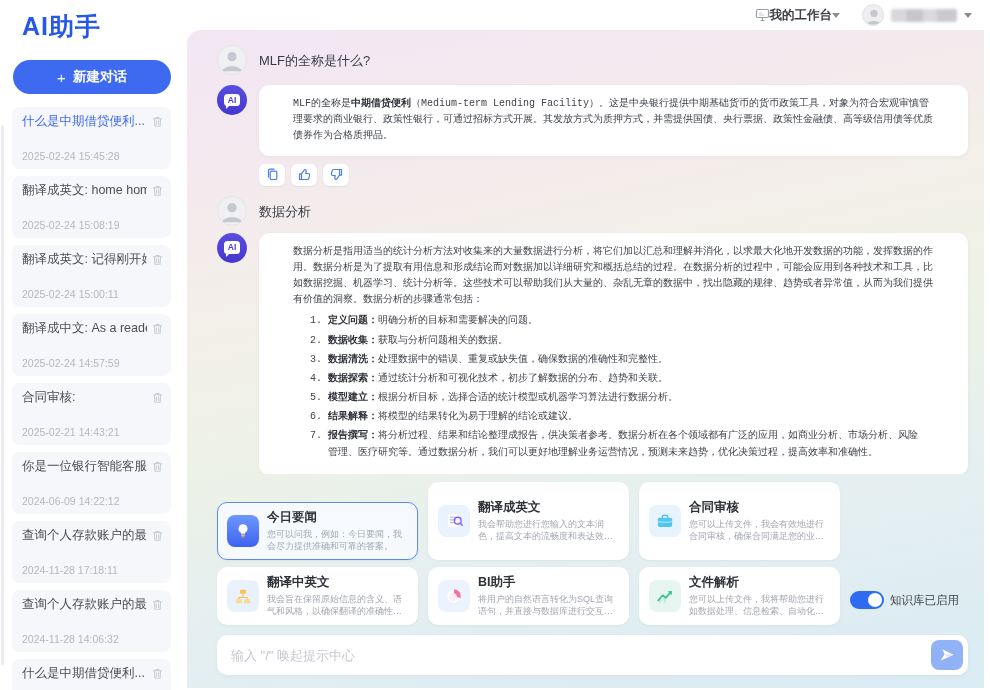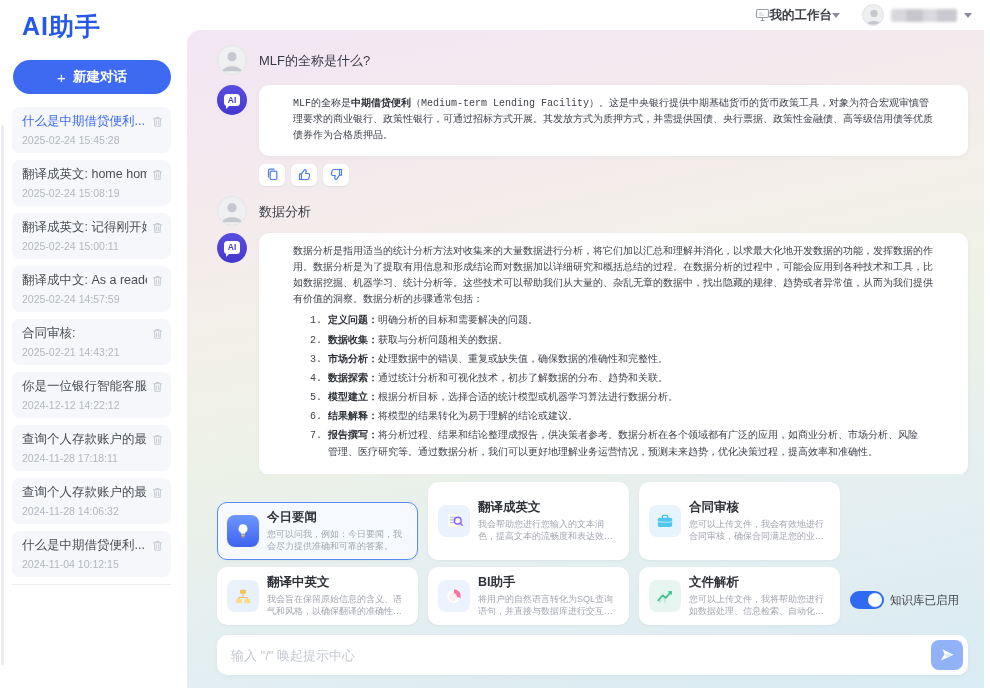--- a/index.html
+++ b/index.html
@@ -10,21 +10,21 @@
   .sidebar { position:absolute; left:0; top:0; width:187px; height:488px; background:#fff; z-index:2; }
   .sidebar-scroll-hint { position:absolute; left:1px; top:125px; width:3px; height:540px; background:#ededf1; border-radius:2px; }
   .logo { padding:10px 0 0 22px; font-size:25px; font-weight:800; color:#2558e9; letter-spacing:1px; }
   .new-chat-btn { margin:17px 16px 0 13px; height:34px; border-radius:18px; background:#3e6af2; color:#fff;
     font-size:13.5px; font-weight:700; display:flex; align-items:center; justify-content:center; gap:7px; cursor:pointer; }
   .new-chat-btn .plus { font-size:15px; font-weight:400; }
   .conv-list { margin-top:13px; padding:0 16px 0 12px; }
   .conv-item { position:relative; background:#f6f7fa; border-radius:8px; padding:6px 24px 7px 10px; margin-bottom:7px; cursor:pointer; }
   .conv-title { font-size:12.5px; color:#4b4e57; white-space:nowrap; overflow:hidden; }
   .conv-item.active .conv-title { color:#3e6af2; }
-  .conv-time { font-size:10.5px; color:#b3b7c0; margin-top:4px; }
+  .conv-time { font-size:10.5px; color:#b3b7c0; margin-top:20px; }
   .trash { position:absolute; right:7px; top:8px; width:13px; height:14px; }
   .conv-divider { height:1px; background:#ececf0; margin:3px 16px 0 12px; }
 
   
   .top-header { position:absolute; top:0; left:187px; right:0; height:30px; display:flex; align-items:center;
     justify-content:flex-end; gap:22px; padding-right:18px; background:#fff; z-index:3; }
   .workspace { display:flex; align-items:center; cursor:pointer; }
   .workspace-label { font-size:12.5px; color:#3c3f45; font-weight:700; }
   .caret { width:0; height:0; border-left:4px solid transparent; border-right:4px solid transparent; border-top:5px solid #8a8e96; }
   .user-chip { display:flex; align-items:center; gap:7px; cursor:pointer; }
@@ -127,21 +127,21 @@
     </div>
     <div class="conv-item">
       <div class="conv-title">合同审核:</div>
       <div class="conv-time">2025-02-21 14:43:21</div>
       <svg class="trash" viewBox="0 0 14 15">
           <path d="M2.5 4h9M5.5 4V2.7h3V4M3.7 4l.5 8h5.6l.5-8M5.8 6.2v4M8.2 6.2v4" fill="none" stroke="#c7cbd3" stroke-width="1.1" stroke-linecap="round"></path>
         </svg>
     </div>
     <div class="conv-item">
       <div class="conv-title">你是一位银行智能客服, ...</div>
-      <div class="conv-time">2024-12-12 14:22:12</div>
+      <div class="conv-time">2024-06-09 14:22:12</div>
       <svg class="trash" viewBox="0 0 14 15">
           <path d="M2.5 4h9M5.5 4V2.7h3V4M3.7 4l.5 8h5.6l.5-8M5.8 6.2v4M8.2 6.2v4" fill="none" stroke="#c7cbd3" stroke-width="1.1" stroke-linecap="round"></path>
         </svg>
     </div>
     <div class="conv-item">
       <div class="conv-title">查询个人存款账户的最新...</div>
       <div class="conv-time">2024-11-28 17:18:11</div>
       <svg class="trash" viewBox="0 0 14 15">
           <path d="M2.5 4h9M5.5 4V2.7h3V4M3.7 4l.5 8h5.6l.5-8M5.8 6.2v4M8.2 6.2v4" fill="none" stroke="#c7cbd3" stroke-width="1.1" stroke-linecap="round"></path>
         </svg>
@@ -240,21 +240,21 @@
 
     <div class="msg-row">
       <div class="avatar-ai">
           <span class="ai-bubble">AI</span>
         </div>
       <div class="ai-card">
         <span>数据分析是指用适当的统计分析方法对收集来的大量数据进行分析，将它们加以汇总和理解并消化，以求最大化地开发数据的功能，发挥数据的作用。数据分析是为了提取有用信息和形成结论而对数据加以详细研究和概括总结的过程。在数据分析的过程中，可能会应用到各种技术和工具，比如数据挖掘、机器学习、统计分析等。这些技术可以帮助我们从大量的、杂乱无章的数据中，找出隐藏的规律、趋势或者异常值，从而为我们提供有价值的洞察。数据分析的步骤通常包括：</span>
         <ol>
           <li><b>定义问题：</b><span>明确分析的目标和需要解决的问题。</span></li>
           <li><b>数据收集：</b><span>获取与分析问题相关的数据。</span></li>
-          <li><b>市场分析：</b><span>处理数据中的错误、重复或缺失值，确保数据的准确性和完整性。</span></li>
+          <li><b>数据清洗：</b><span>处理数据中的错误、重复或缺失值，确保数据的准确性和完整性。</span></li>
           <li><b>数据探索：</b><span>通过统计分析和可视化技术，初步了解数据的分布、趋势和关联。</span></li>
           <li><b>模型建立：</b><span>根据分析目标，选择合适的统计模型或机器学习算法进行数据分析。</span></li>
           <li><b>结果解释：</b><span>将模型的结果转化为易于理解的结论或建议。</span></li>
           <li><b>报告撰写：</b><span>将分析过程、结果和结论整理成报告，供决策者参考。数据分析在各个领域都有广泛的应用，如商业分析、市场分析、风险管理、医疗研究等。通过数据分析，我们可以更好地理解业务运营情况，预测未来趋势，优化决策过程，提高效率和准确性。</span></li>
         </ol>
       </div>
     </div>
   </div>
 
   <div class="cards-section">

